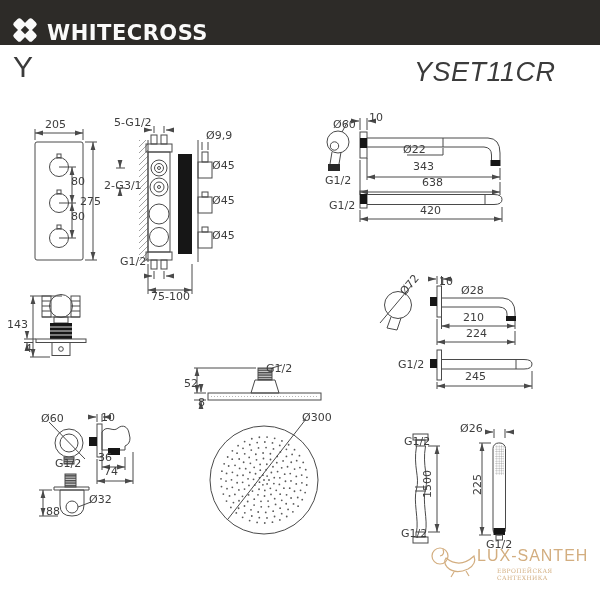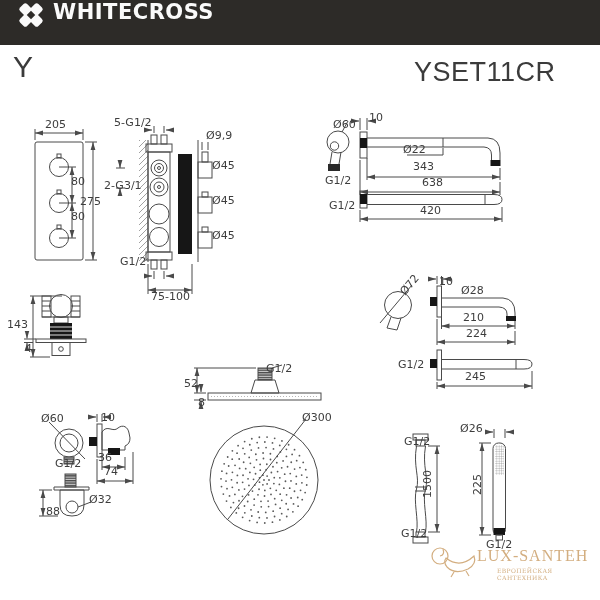--- a/index.html
+++ b/index.html
@@ -1,32 +1,32 @@
 <!DOCTYPE html>
 <html><head>
 <meta charset="utf-8">
 <style>
   * { margin:0; padding:0; box-sizing:border-box; }
   body { background:#fff; font-family:"DejaVu Sans", sans-serif; }
   #sheet { position:relative; width:600px; height:600px; background:#fff; overflow:hidden; }
   #topbar { position:absolute; left:0; top:0; width:600px; height:45px; background:#2d2b28;
-            display:flex; align-items:flex-start; padding-left:16px; }
+            display:flex; align-items:flex-end; padding-left:10px; }
   #brand { color:#fafafa; font-size:21px; font-weight:bold; letter-spacing:0.5px; margin-left:7px;
            font-family:"DejaVu Sans", sans-serif; }
   .pagetitle { position:absolute; color:#3b3b3b; font-family:"Liberation Sans", sans-serif; }
   #series { left:13px; top:50px; font-size:30px; }
-  #model  { left:414px; top:57px; font-size:27px; letter-spacing:0.5px; }
+  #model  { left:414px; top:57px; font-size:27px; letter-spacing:0.5px;font-style:italic; }
   svg.draw { position:absolute; overflow:visible; }
   .dim { position:absolute; font-size:11px; color:#3d3d3d; white-space:nowrap;
          font-family:"DejaVu Sans", sans-serif; line-height:12px; }
   .vert { writing-mode:vertical-rl; transform:rotate(180deg); }
   .rot45 { transform:rotate(-50deg); transform-origin:left top; }
   .da2 { marker-start:url(#as); marker-end:url(#ae); }
   .dae { marker-end:url(#ae); }
-  #wm-name { position:absolute; left:477px; top:547px; font-family:Liberation Serif, serif;
+  #wm-name { position:absolute; left:477px; top:547px; font-family:Liberation Sans, sans-serif;
              font-size:16px; letter-spacing:1px; color:#d3ae80; }
   #wm-tag  { position:absolute; left:497px; top:567px; font-family:"DejaVu Serif", serif;
              font-size:6px; letter-spacing:0.4px; color:#d3ae80; }
 </style>
 </head>
 <body>
 
 <div id="sheet">
 
   <svg width="0" height="0" style="position:absolute">

